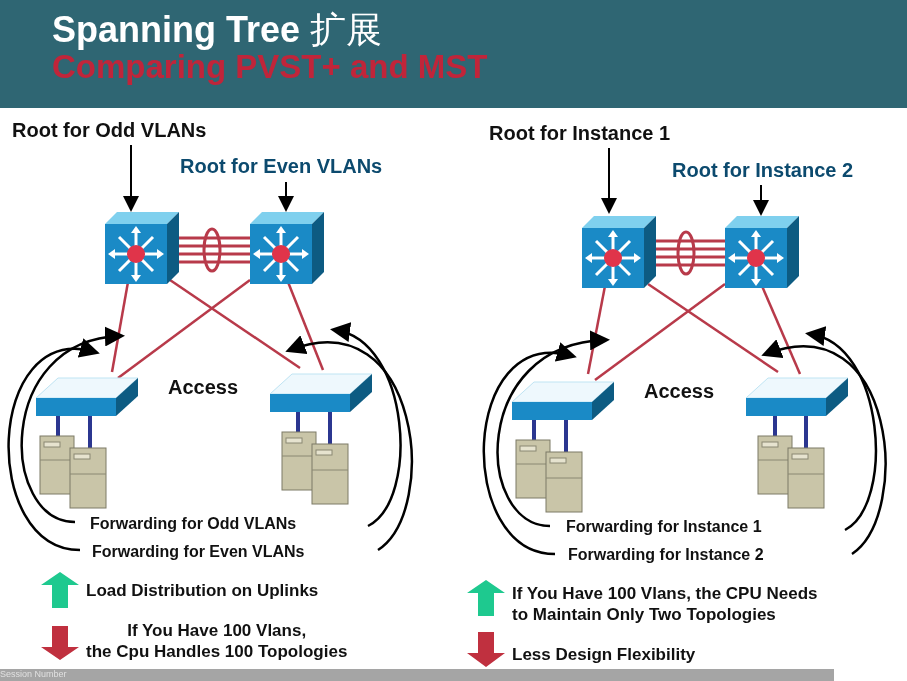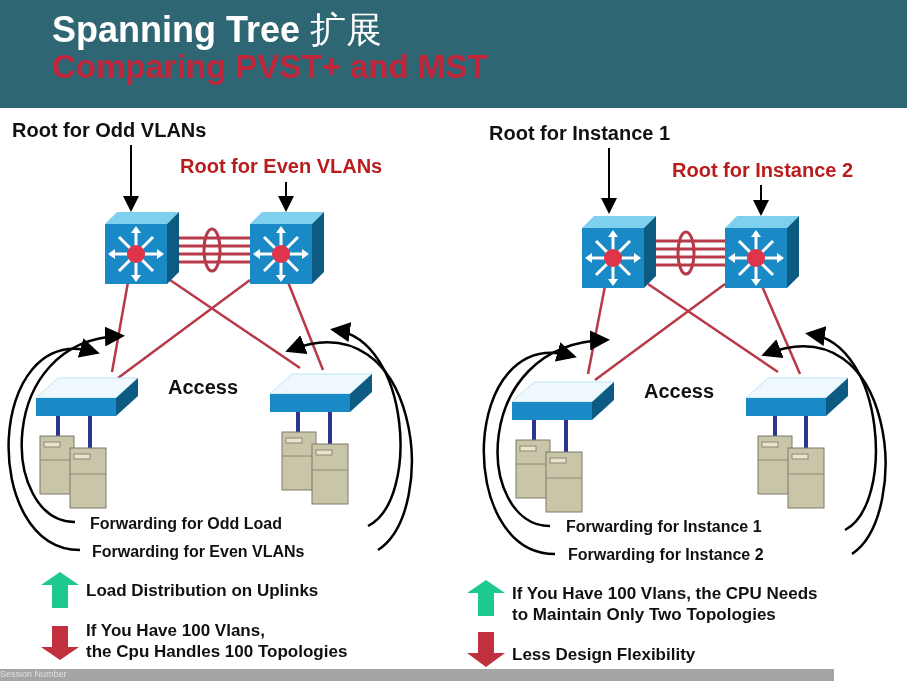--- a/index.html
+++ b/index.html
@@ -5,21 +5,21 @@
   html,body{margin:0;padding:0;}
   body{width:907px;height:681px;position:relative;overflow:hidden;background:#fff;font-family:"Liberation Sans",sans-serif;}
   .header{position:absolute;left:0;top:0;width:907px;height:108px;background:#2f6673;}
   .title{position:absolute;left:52px;top:6px;font-size:36px;font-weight:bold;color:#fff;white-space:nowrap;}
   .title .cn{font-family:"DejaVu Serif",serif;font-weight:normal;text-align:center;}
   .subtitle{position:absolute;left:52px;top:48px;font-size:33px;font-weight:bold;color:#c0253a;white-space:nowrap;}
   .footer{position:absolute;left:0;top:669px;width:834px;height:12px;background:#a5a5a5;}
   .footer span{position:absolute;left:0;top:0;font-size:9px;color:#e0e0e0;}
   .lbl{position:absolute;font-weight:bold;white-space:nowrap;}
   .blk{color:#111;}
-  .red{color:#b91c1c;}
+  .red{color:#0c4a6e;}
   svg.diagram{position:absolute;left:0;top:0;}
   .bullet{position:absolute;font-weight:bold;font-size:17px;color:#111;line-height:21px;}
 </style>
 </head>
 <body>
 
 <div class="header">
   <div class="title"><span>Spanning Tree</span> <span class="cn">扩展</span></div>
   <div class="subtitle">Comparing PVST+ and MST</div>
 </div>
@@ -144,24 +144,24 @@
       <polygon points="486,580 505,593 494,593 494,616 478,616 478,593 467,593" fill="#1ec98f"></polygon>
     </g>
   <g>
       <polygon points="478,632 494,632 494,653 505,653 486,667 467,653 478,653" fill="#c0303f"></polygon>
     </g>
 </svg>
 
 <div class="lbl blk" style="left:12px;top:119px;font-size:20px;">Root for Odd VLANs</div>
 <div class="lbl red" style="left:180px;top:155px;font-size:20px;">Root for Even VLANs</div>
 <div class="lbl blk" style="left:168px;top:376px;font-size:20px;">Access</div>
-<div class="lbl blk" style="left:90px;top:515px;font-size:16px;">Forwarding for Odd Load</div>
+<div class="lbl blk" style="left:90px;top:515px;font-size:16px;">Forwarding for Odd VLANs</div>
 <div class="lbl blk" style="left:92px;top:543px;font-size:16px;">Forwarding for Even VLANs</div>
 <div class="bullet" style="left:86px;top:580px;">Load Distribution on Uplinks</div>
-<div class="bullet" style="left:86px;top:620px;">
+<div class="bullet" style="left:86px;top:620px;text-align:center;">
     <div>If You Have 100 Vlans,</div>
     <div>the Cpu Handles 100 Topologies</div>
   </div>
 
 <div class="lbl blk" style="left:489px;top:122px;font-size:20px;">Root for Instance 1</div>
 <div class="lbl red" style="left:672px;top:159px;font-size:20px;">Root for Instance 2</div>
 <div class="lbl blk" style="left:644px;top:380px;font-size:20px;">Access</div>
 <div class="lbl blk" style="left:566px;top:518px;font-size:16px;">Forwarding for Instance 1</div>
 <div class="lbl blk" style="left:568px;top:546px;font-size:16px;">Forwarding for Instance 2</div>
 <div class="bullet" style="left:512px;top:583px;">

